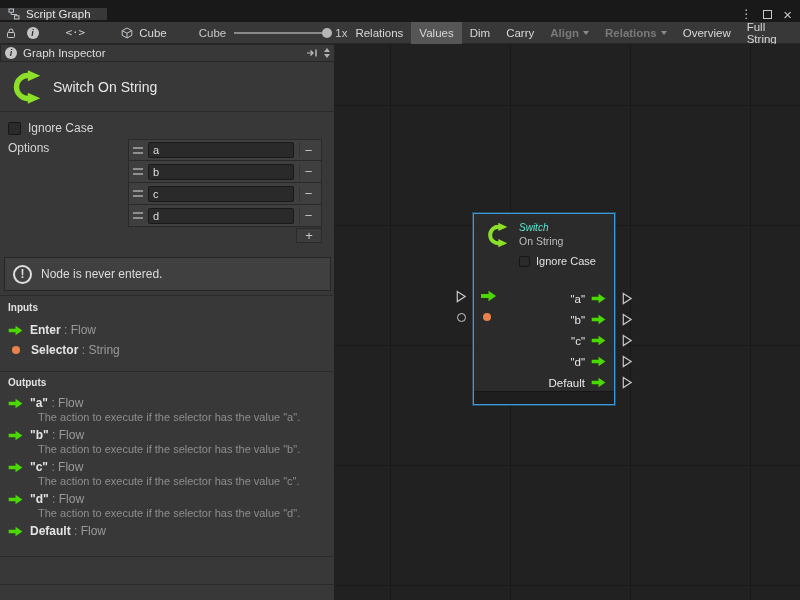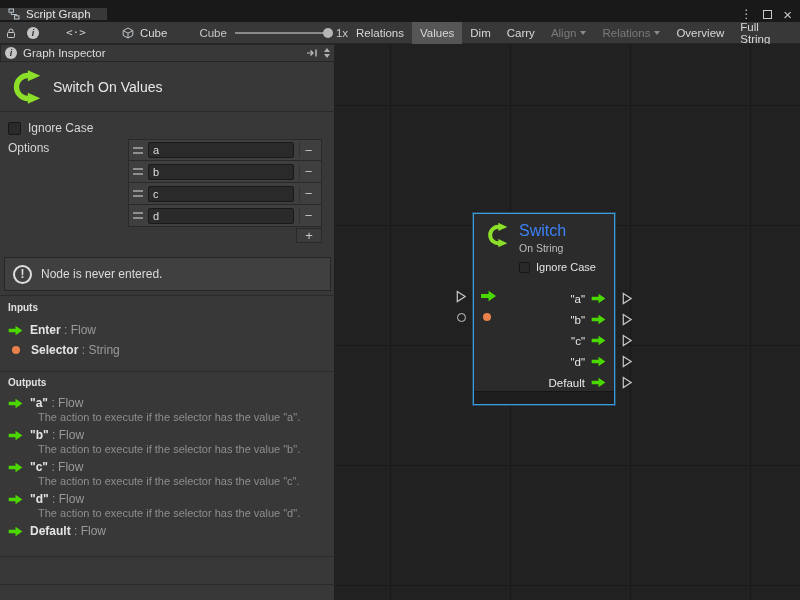--- a/index.html
+++ b/index.html
@@ -27,21 +27,21 @@
   .code-btn{margin-left:16px;font-family:"DejaVu Sans Mono",monospace;font-size:11px;color:#cfcfcf;padding:0 6px;}
   .graph-btn{margin-left:26px;display:flex;align-items:center;gap:6px;color:#dadada;padding:0 4px;}
   .graph-btn .ico{color:#c0c8cc;}
   .zoom-group{margin-left:28px;display:flex;align-items:center;color:#c8c8c8;}
   .zoom-slider{position:relative;width:95px;height:14px;margin:0 6px 0 8px;}
   .zoom-track{position:absolute;left:0;right:0;top:6px;height:2px;background:#8a8a8a;}
   .zoom-knob{position:absolute;right:-3px;top:2px;width:10px;height:10px;border-radius:50%;background:#b6b6b6;}
   .tb-right{margin-left:auto;display:flex;align-items:stretch;}
   .tb-btn{display:flex;align-items:center;gap:4px;padding:0 8px;color:#d8d8d8;height:22px;}
   .tb-btn.active{background:#565656;}
-  .tb-btn.disabled{color:#7a7a7a;}
+  .tb-btn.disabled{color:#7a7a7a;font-weight:bold;}
   .dd-arrow{width:0;height:0;border-left:3.5px solid transparent;border-right:3.5px solid transparent;border-top:4px solid #8a8a8a;margin-top:1px;}
 
   
   #inspector{position:absolute;left:0;top:44px;width:335px;height:556px;background:#383838;border-right:1px solid #1f1f1f;}
   .gi-header{position:absolute;left:0;top:0;width:335px;height:18px;background:#383838;border:1px solid #262626;display:flex;align-items:center;gap:6px;padding:0 4px;font-size:11.5px;color:#dcdcdc;}
   .info-circ{width:12px;height:12px;border-radius:50%;background:#c6c6c6;color:#2b2b2b;font-size:9px;font-weight:bold;font-style:italic;display:flex;align-items:center;justify-content:center;flex:0 0 auto;}
   .gi-right{margin-left:auto;display:flex;align-items:center;gap:6px;color:#c0c0c0;}
   .spinner{display:flex;flex-direction:column;gap:2px;align-items:center;}
   .tri-up{width:0;height:0;border-left:3.5px solid transparent;border-right:3.5px solid transparent;border-bottom:4px solid #b0b0b0;}
   .tri-dn{width:0;height:0;border-left:3.5px solid transparent;border-right:3.5px solid transparent;border-top:4px solid #b0b0b0;}
@@ -84,21 +84,21 @@
     background-image:
       linear-gradient(#191919 1px,transparent 1px),
       linear-gradient(90deg,#191919 1px,transparent 1px);
     background-size:120px 120px;
     background-position:55px 61px;
   }
 
   
   #node{position:absolute;left:138px;top:169px;width:142px;height:192px;background:#2b2b2b;border:1px solid var(--selection-blue,#3a9bdc);box-shadow:0 0 0 1px rgba(58,155,220,.35);}
   .node-header{display:flex;gap:9px;padding:8px 8px 0 10px;}
-  .n-title{font-size:16px;color:#3b82f6;}
+  .n-title{font-size:10px;color:#5eead4;font-style:italic;}
   .n-sub{font-size:10.5px;color:#bdbdbd;margin-top:2px;}
   .node-ignore{margin:7px 0 0 45px;display:flex;align-items:center;gap:6px;font-size:11px;color:#e2e2e2;}
   .node-ignore .checkbox{width:11px;height:11px;}
   .node-rows{position:absolute;left:0;top:74px;right:0;}
   .n-row{height:21px;display:flex;align-items:center;justify-content:flex-end;gap:6px;padding-right:8px;font-size:11.5px;color:#e8e8e8;}
   .node-footer{position:absolute;left:0;bottom:0;width:100%;height:13px;background:#1e1e1e;border-top:1px solid #161616;}
   .flow-in{position:absolute;left:6px;top:76px;}
   .sel-dot{position:absolute;left:9px;top:99px;width:8px;height:8px;border-radius:50%;background:var(--value-orange,#e8824a);}
   .port-left-flow{position:absolute;left:-19px;top:76px;}
   .port-left-val{position:absolute;left:-17px;top:99px;width:9px;height:9px;border:1.4px solid #c8c8c8;border-radius:50%;}
@@ -223,21 +223,21 @@
         <span class="tri-up"></span>
         <span class="tri-dn"></span>
       </span>
     </span>
   </div>
 
   <div class="insp-title">
     <svg class="switch-icon" width="36" height="36" viewBox="0 0 24 24">
         <use href="#sym-switch"></use>
       </svg>
-    <span class="lbl">Switch On Values</span>
+    <span class="lbl">Switch On String</span>
   </div>
 
   <div class="ignore-row">
     <span class="checkbox"></span>
     <span>Ignore Case</span>
   </div>
 
   <div class="options-label">Options</div>
 
   <div class="options-list">

